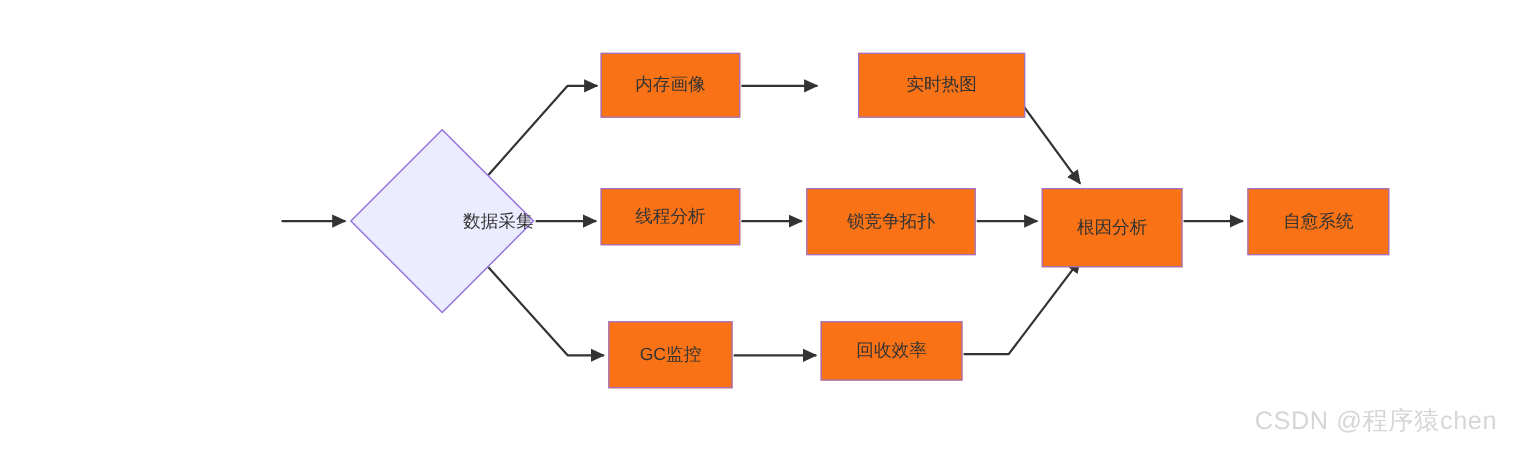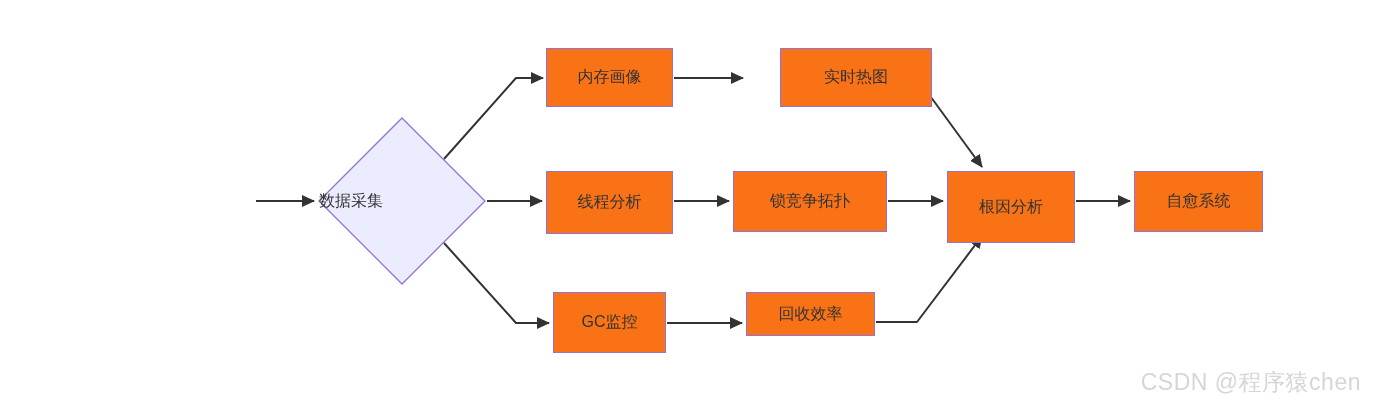--- a/index.html
+++ b/index.html
@@ -16,21 +16,21 @@
     position:absolute;
     background:#f97316;
     border:1px solid #9370DB;
     display:flex;align-items:center;justify-content:center;
     color:#333333;font-size:16px;
     box-sizing:border-box;
     text-align:center;
   }
   .diamond-label{
     position:absolute;
-    display:flex;align-items:center;justify-content:flex-start;
+    display:flex;align-items:center;justify-content:flex-end;
     color:#333333;font-size:16px;
     text-align:center;
   }
   .watermark{
     position:absolute;
     right:22px;bottom:10px;
     font-size:23px;
     color:#d6d6d6;
     text-shadow:1px 1px 0 rgba(255,255,255,0.9);
     letter-spacing:0.5px;
@@ -69,33 +69,33 @@
   </div>
 
   <div class="node" style="left:546px;top:48px;width:127px;height:59px">
     <span>内存画像</span>
   </div>
 
   <div class="node" style="left:780px;top:48px;width:152px;height:59px">
     <span>实时热图</span>
   </div>
 
-  <div class="node" style="left:546px;top:171px;width:127px;height:63px">
+  <div class="node" style="left:546px;top:171px;width:127px;height:52px">
     <span>线程分析</span>
   </div>
 
   <div class="node" style="left:733px;top:171px;width:154px;height:61px">
     <span>锁竞争拓扑</span>
   </div>
 
   <div class="node" style="left:553px;top:292px;width:113px;height:61px">
     <span>GC监控</span>
   </div>
 
-  <div class="node" style="left:746px;top:292px;width:129px;height:44px">
+  <div class="node" style="left:746px;top:292px;width:129px;height:54px">
     <span>回收效率</span>
   </div>
 
   <div class="node" style="left:947px;top:171px;width:128px;height:72px">
     <span>根因分析</span>
   </div>
 
   <div class="node" style="left:1134px;top:171px;width:129px;height:61px">
     <span>自愈系统</span>
   </div>

